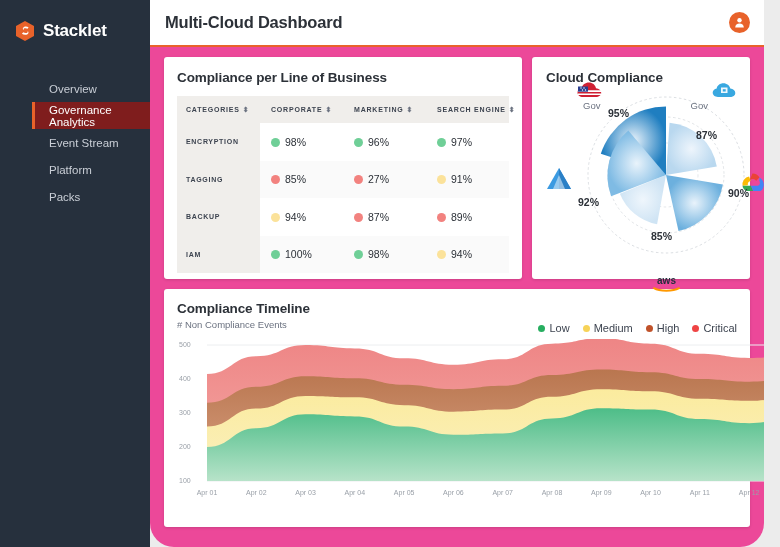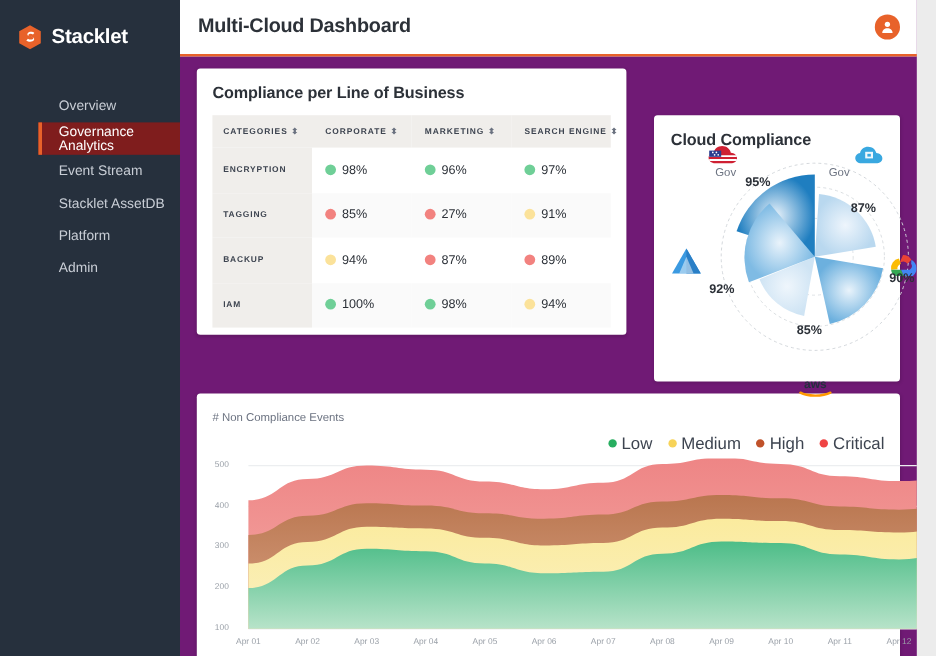--- a/index.html
+++ b/index.html
@@ -20,33 +20,33 @@
   .logo-text { color: #ffffff; font-size: 17px; font-weight: bold; letter-spacing: -0.2px; }
   .nav { margin-top: 27px; }
   .nav-item {
     height: 27px; display: flex; align-items: center;
     padding-left: 14px; color: #c9ced6; font-size: 11.5px;
     border-left: 3px solid transparent; cursor: pointer; margin-left: 32px;
   }
   .nav-item.active { background: #7f1d1d; border-left-color: #e8622a; color: #ffffff; }
 
   
-  .main { flex: 1; height: 547px; background: #701a75; display: flex; flex-direction: column; }
+  .main { flex: 1; height: 547px; background: #ec4899; display: flex; flex-direction: column; border-radius: 24px; }
   .topbar {
     height: 47px; background: #ffffff; border-bottom: 2.5px solid #e8622a;
     display: flex; align-items: center; padding: 0 14px 0 15px; flex: 0 0 47px;
   }
   .page-title { font-size: 16.5px; font-weight: bold; color: #2c3138; letter-spacing: -0.2px; }
   .spacer { flex: 1; }
   .avatar {
     width: 21px; height: 21px; border-radius: 50%; background: #e8622a;
     display: flex; align-items: center; justify-content: center; cursor: pointer;
   }
   .content { flex: 1; padding: 10px 14px 0 14px; overflow: hidden; }
-  .row { display: flex; gap: 23px; }
+  .row { display: flex; gap: 10px; }
 
   .card {
     background: #ffffff; border-radius: 3px;
     box-shadow: 0 1px 3px rgba(0,0,0,0.14);
   }
   .card-title { font-size: 13.5px; font-weight: bold; color: #2c3138; letter-spacing: -0.1px; }
 
   
   .table-card { width: 358px; flex: 0 0 358px; height: 222px; padding: 13px 13px 0 13px; }
   table { width: 100%; border-collapse: collapse; margin-top: 11px; table-layout: fixed; }
@@ -62,32 +62,32 @@
     background: #f0eeeb; font-size: 7px; font-weight: bold;
     letter-spacing: 0.7px; color: #3d4450; padding-left: 9px; width: 70px;
   }
   tbody tr:nth-child(even) td:not(:first-child) { background: #fafafa; }
   .dot { display: inline-block; width: 9px; height: 9px; border-radius: 50%; margin-right: 5px; vertical-align: -1px; }
   .dot.green { background: #6fcf97; }
   .dot.red { background: #f2827f; }
   .dot.yellow { background: #fbe29a; }
 
   
-  .radial-card { flex: 1; height: 222px; padding: 13px 13px 0 14px; position: relative; margin-top: 39px; }
+  .radial-card { flex: 1; height: 222px; padding: 13px 13px 0 14px; position: relative; }
   .radial-wrap { position: relative; width: 100%; height: 185px; margin-top: -2px; }
   .radial-wrap svg { position: absolute; left: 0; top: 0; }
   .cloud-lbl { position: absolute; font-size: 9.5px; color: #6b7280; }
   .pct-lbl { position: absolute; font-size: 10.5px; font-weight: bold; color: #2c3138; }
 
   
   .timeline-card { margin-top: 10px; height: 238px; padding: 12px 13px 0 13px; }
   .tl-head { display: flex; align-items: flex-start; }
   .tl-sub { font-size: 9.5px; color: #6b7280; margin-top: 3px; }
   .legend { display: flex; gap: 13px; margin-left: auto; margin-top: 21px; }
-  .legend-item { display: flex; align-items: center; gap: 4px; font-size: 14px; color: #3d4450; }
+  .legend-item { display: flex; align-items: center; gap: 4px; font-size: 11px; color: #3d4450; }
   .legend-dot { width: 7px; height: 7px; border-radius: 50%; }
   .chart-area { position: relative; height: 168px; margin-top: 5px; }
   .chart-area svg { position: absolute; left: 0; top: 0; }
   .ytick { position: absolute; font-size: 7px; color: #9aa0a8; }
   .xtick { position: absolute; font-size: 7px; color: #9aa0a8; }
 </style>
 </head>
 <body>
 
 <div class="app">
@@ -106,27 +106,24 @@
       <div class="nav-item">
           <span>Overview</span>
         </div>
       <div class="nav-item active">
           <span>Governance Analytics</span>
         </div>
       <div class="nav-item">
           <span>Event Stream</span>
         </div>
       <div class="nav-item">
-          <span>Stacklet AssetDB</span>
+          <span>Platform</span>
         </div>
       <div class="nav-item">
-          <span>Platform</span>
-        </div>
-      <div class="nav-item">
-          <span>Admin</span>
+          <span>Packs</span>
         </div>
     </div>
   </div>
 
   <div class="main">
 
     <div class="topbar">
       <div class="page-title">Multi-Cloud Dashboard</div>
       <div class="spacer"></div>
       <div class="avatar">
@@ -274,20 +271,21 @@
             <span class="pct-lbl" style="left:182px;top:104px;">90%</span>
             <span class="pct-lbl" style="left:105px;top:147px;">85%</span>
             <span class="pct-lbl" style="left:32px;top:113px;">92%</span>
           </div>
         </div>
       </div>
 
       <div class="card timeline-card">
         <div class="tl-head">
           <div>
+            <div class="card-title">Compliance Timeline</div>
             <div class="tl-sub"># Non Compliance Events</div>
           </div>
           <div class="legend">
             <div class="legend-item">
               <span class="legend-dot" style="background:#27ae60"></span>
               <span>Low</span>
             </div>
             <div class="legend-item">
               <span class="legend-dot" style="background:#f7d358"></span>
               <span>Medium</span>

